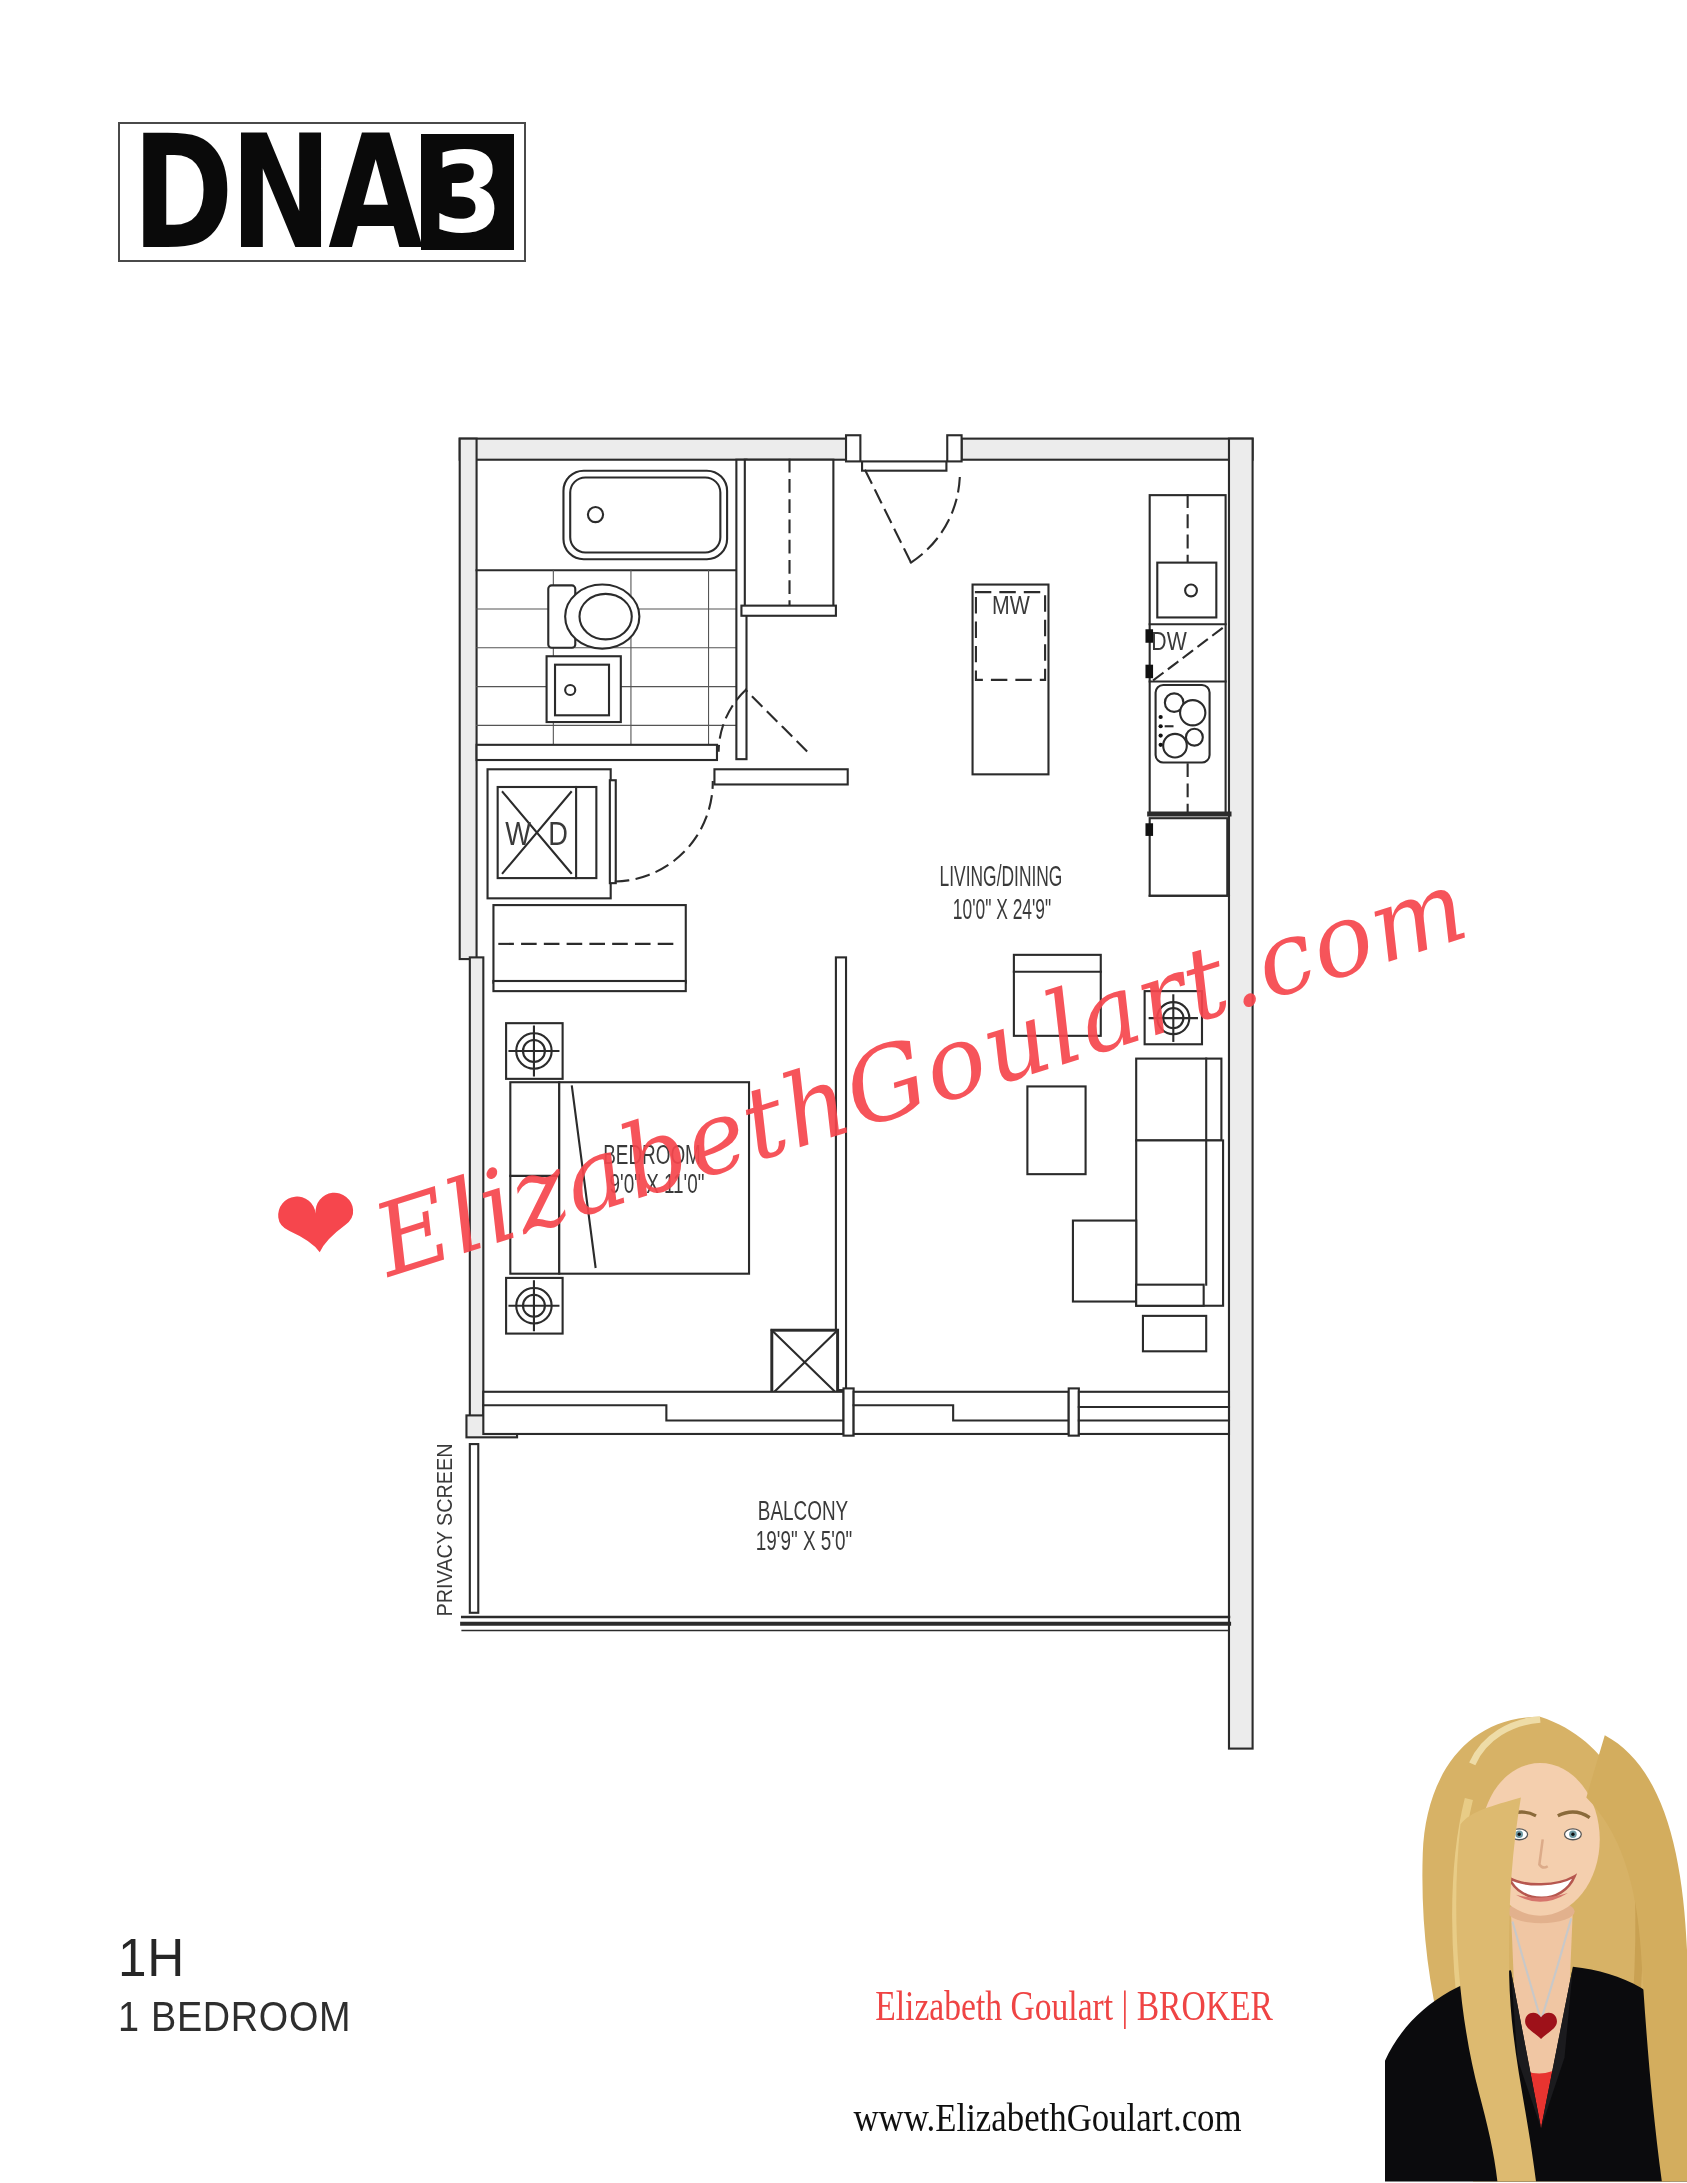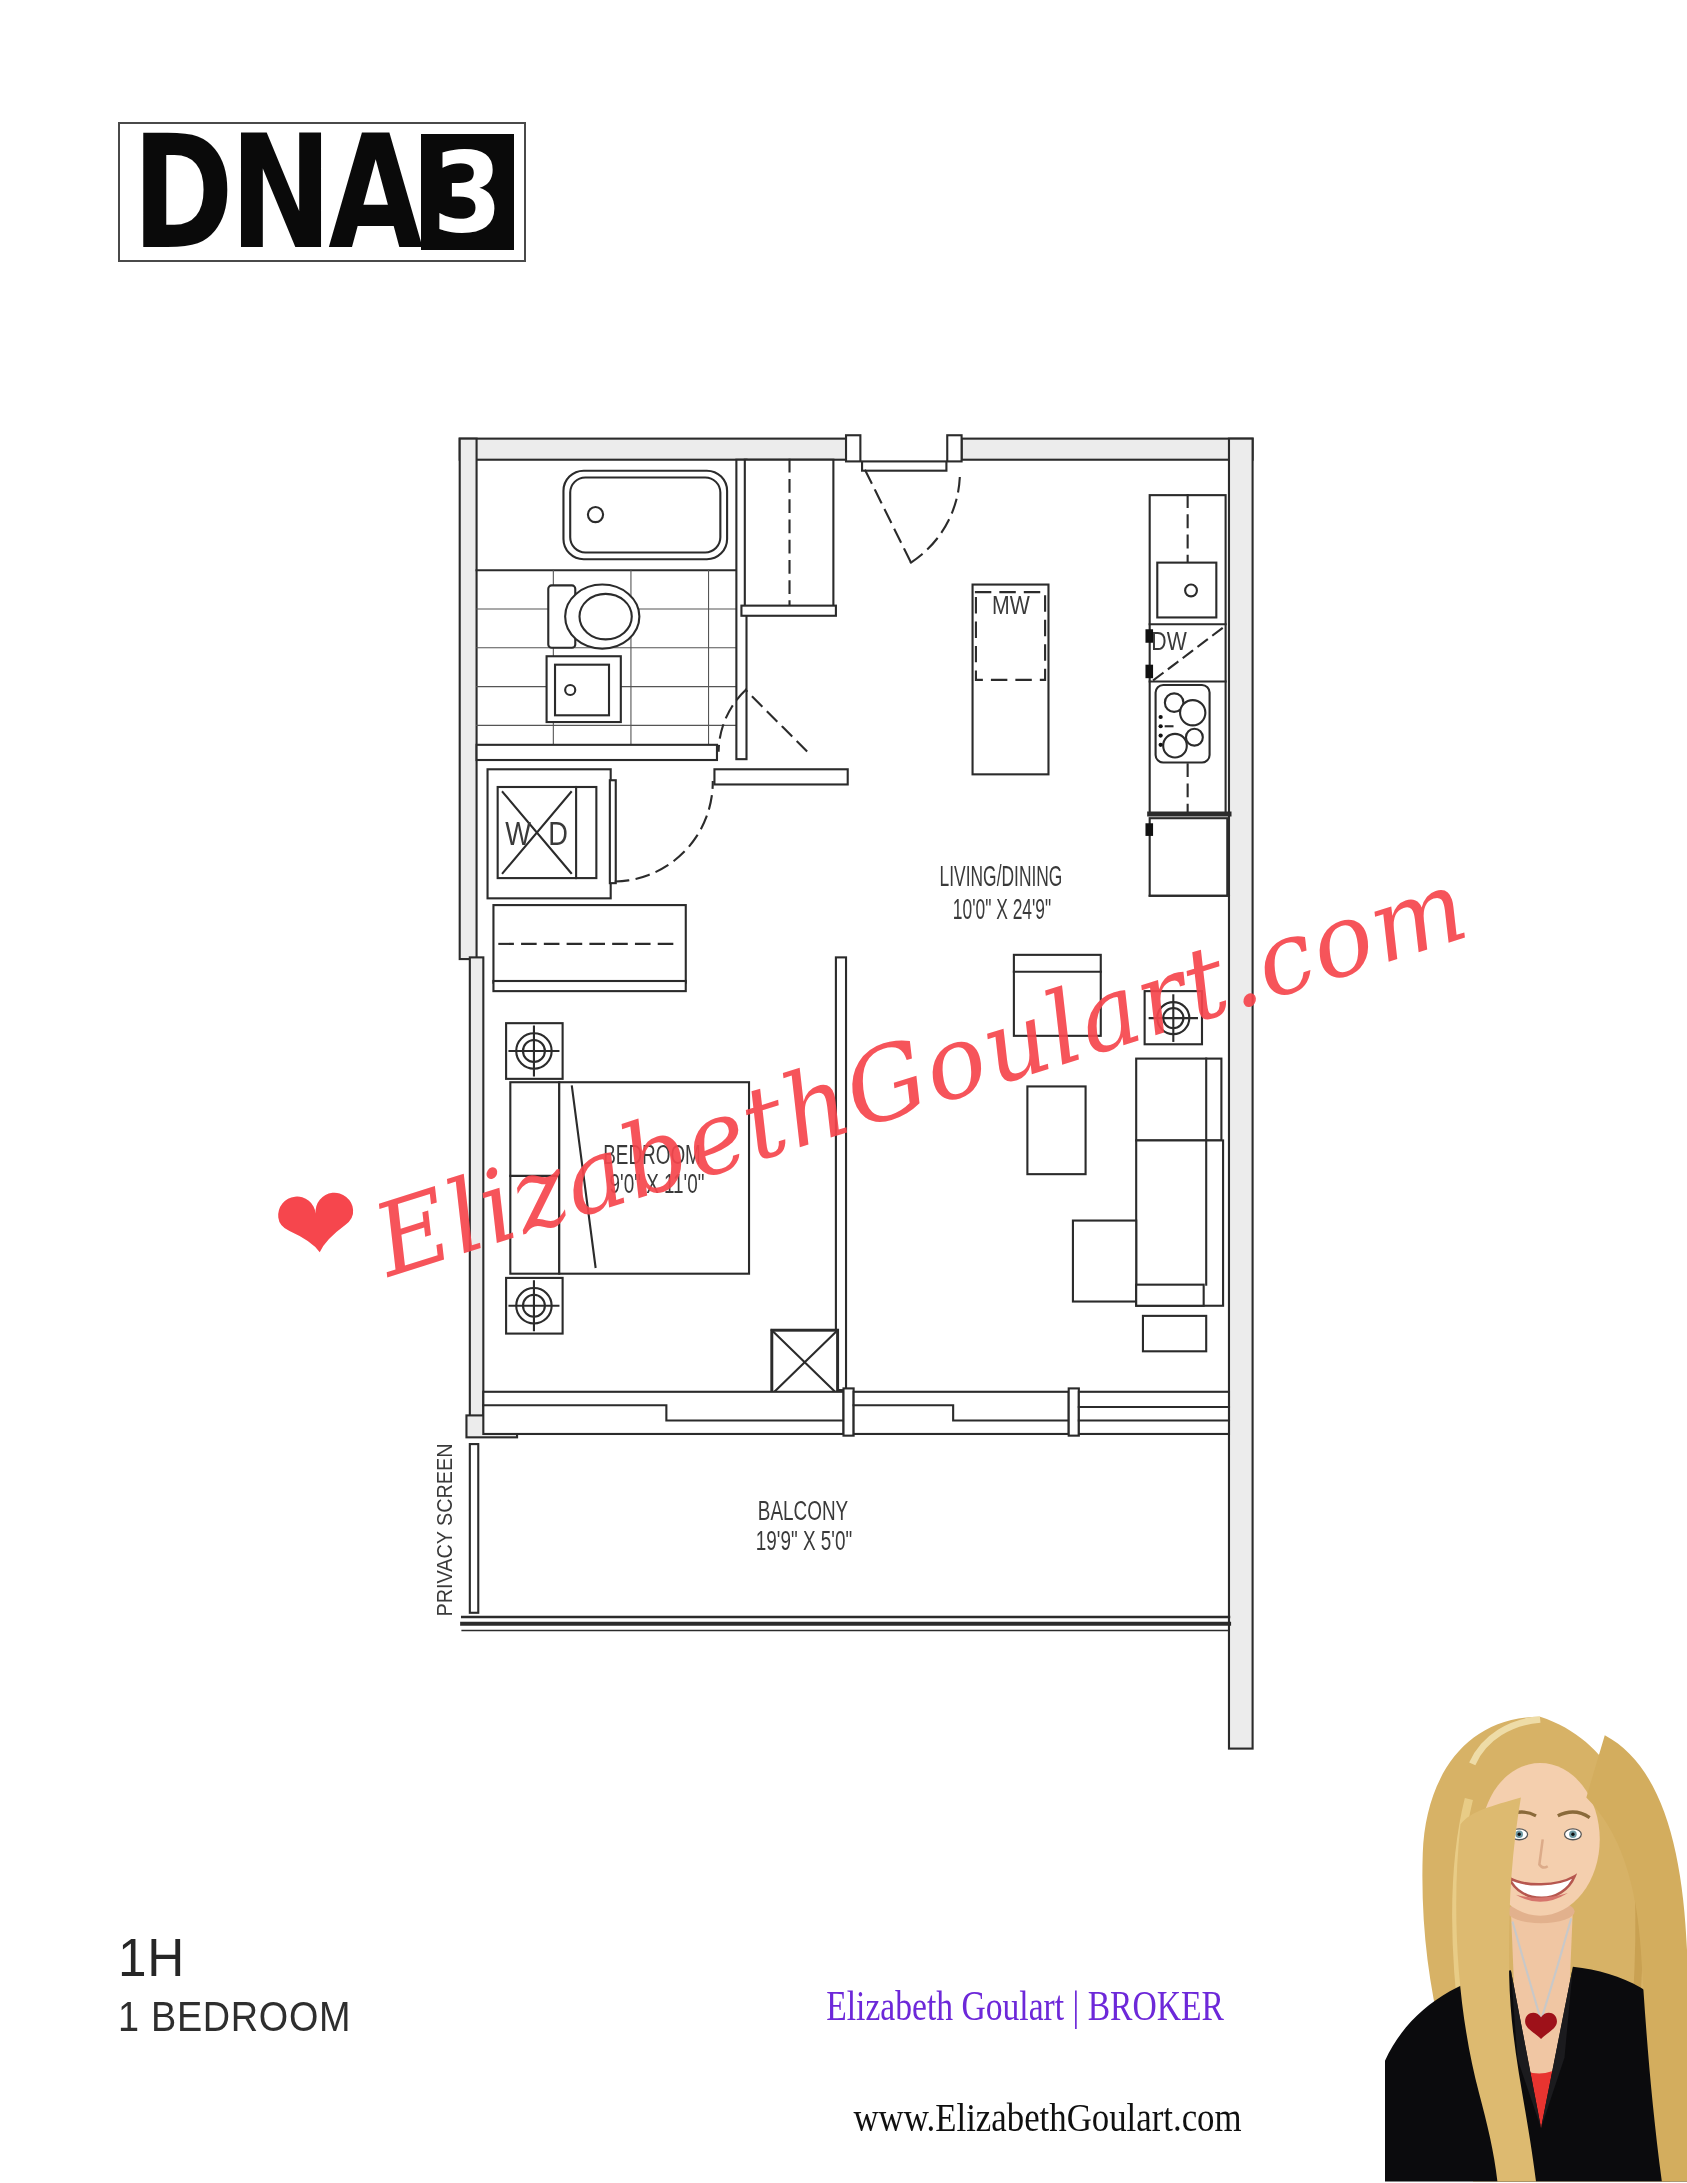--- a/index.html
+++ b/index.html
@@ -39,22 +39,22 @@
     font-family:"DejaVu Serif", serif; font-style:italic; font-size:100px; letter-spacing:1.7px;
     color:#f6464d; opacity:0.92; transform:translate(-50%,-50%) rotate(-17.5deg); }
   .heart { position:absolute; left:317px; top:1225px; z-index:8; font-size:103px; color:#f6464d;
     font-family:"DejaVu Sans", sans-serif; transform:translate(-50%,-50%) rotate(-6deg); }
 
   
   .unit-code { position:absolute; left:118px; top:1926px; font-size:54px; color:#262626;
     letter-spacing:0.8px; transform-origin:left top; transform:scaleX(0.95); }
   .unit-type { position:absolute; left:118px; top:1993px; font-size:42px; color:#2e2e2e;
     letter-spacing:0.8px; transform-origin:left top; transform:scaleX(0.9); }
-  .agent-block { position:absolute; left:784px; top:1982px; width:422px; text-align:left;
-    font-family:"Liberation Serif", serif; color:#6d28d9; }
+  .agent-block { position:absolute; left:833px; top:1982px; width:422px; text-align:left;
+    font-family:"Liberation Serif", serif; color:#ef4444; }
   .agent-name { font-size:42px; transform:scaleX(0.8); transform-origin:center top; white-space:nowrap; }
   .agent-site { position:absolute; left:826px; top:2094px; width:422px; text-align:center;
     font-family:"Liberation Serif", serif; color:#101010; font-size:40px; transform:scaleX(0.87);
     transform-origin:center top; white-space:nowrap; }
 
   
   .portrait { position:absolute; left:1385px; top:1697px; width:302px; height:486px; overflow:hidden; z-index:6; }
 </style>
 </head>
 <body>

